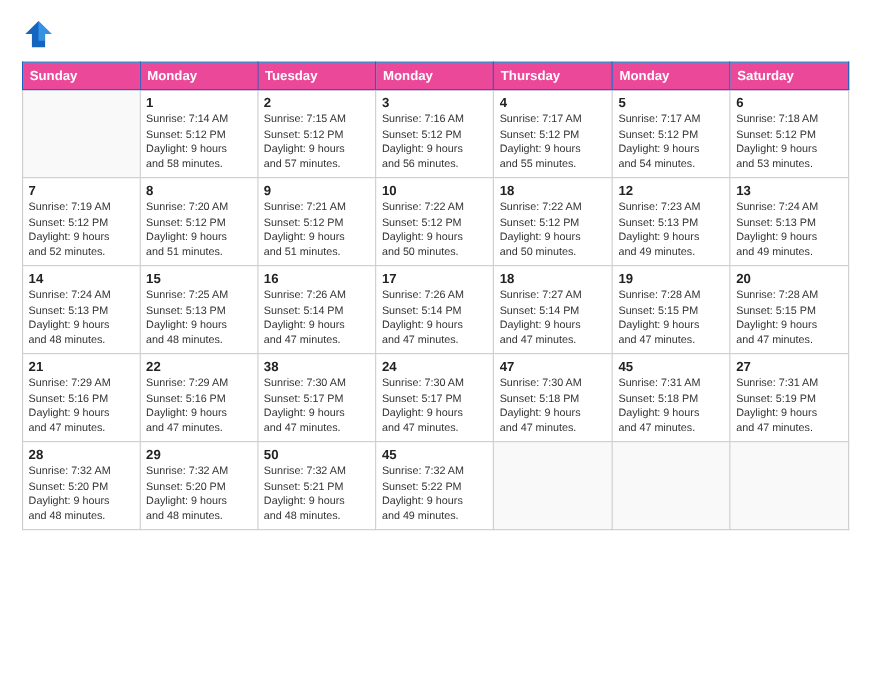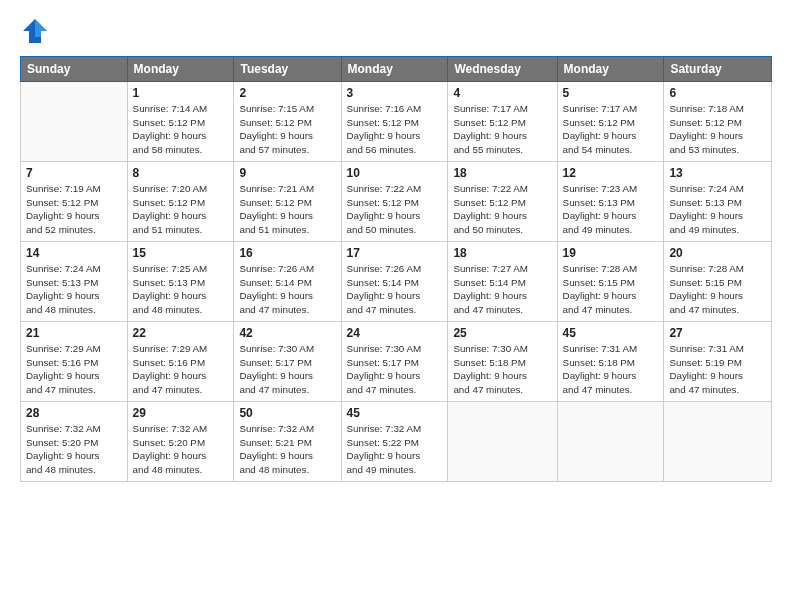--- a/index.html
+++ b/index.html
@@ -50,21 +50,21 @@
     .subtitle {
       font-size: 14px;
       color: #444;
     }
     .calendar {
       width: 100%;
       border-collapse: collapse;
       font-size: 10.5px;
     }
     .calendar th {
-      background-color: #737373;
+      background-color: #ec4899;
       color: #fff;
       text-align: left;
       padding: 5px 6px;
       font-size: 12px;
       font-weight: bold;
       border: 1px solid #1565c0;
     }
     .calendar td {
       border: 1px solid #ccc;
       vertical-align: top;
@@ -109,21 +109,21 @@
     </div>
   </div>
 
   <table class="calendar">
     <thead>
       <tr>
       <th>Sunday</th>
           <th>Monday</th>
           <th>Tuesday</th>
           <th>Monday</th>
-          <th>Wednesday</th>
+          <th>Thursday</th>
           <th>Monday</th>
           <th>Saturday</th>
         </tr>
     </thead>
     <tbody id="calendar-body">
     <tr>
           <td class="empty"></td>
           <td>
             <span class="day-num">1</span>
             <div class="day-info">Sunrise: 7:14 AM<br>Sunset: 5:12 PM<br>Daylight: 9 hours<br>and 58 minutes.</div>
@@ -212,29 +212,29 @@
         <tr>
           <td>
             <span class="day-num">21</span>
             <div class="day-info">Sunrise: 7:29 AM<br>Sunset: 5:16 PM<br>Daylight: 9 hours<br>and 47 minutes.</div>
           </td>
           <td>
             <span class="day-num">22</span>
             <div class="day-info">Sunrise: 7:29 AM<br>Sunset: 5:16 PM<br>Daylight: 9 hours<br>and 47 minutes.</div>
           </td>
           <td>
-            <span class="day-num">42</span>
+            <span class="day-num">38</span>
             <div class="day-info">Sunrise: 7:30 AM<br>Sunset: 5:17 PM<br>Daylight: 9 hours<br>and 47 minutes.</div>
           </td>
           <td>
             <span class="day-num">24</span>
             <div class="day-info">Sunrise: 7:30 AM<br>Sunset: 5:17 PM<br>Daylight: 9 hours<br>and 47 minutes.</div>
           </td>
           <td>
-            <span class="day-num">25</span>
+            <span class="day-num">47</span>
             <div class="day-info">Sunrise: 7:30 AM<br>Sunset: 5:18 PM<br>Daylight: 9 hours<br>and 47 minutes.</div>
           </td>
           <td>
             <span class="day-num">45</span>
             <div class="day-info">Sunrise: 7:31 AM<br>Sunset: 5:18 PM<br>Daylight: 9 hours<br>and 47 minutes.</div>
           </td>
           <td>
             <span class="day-num">27</span>
             <div class="day-info">Sunrise: 7:31 AM<br>Sunset: 5:19 PM<br>Daylight: 9 hours<br>and 47 minutes.</div>
           </td>

